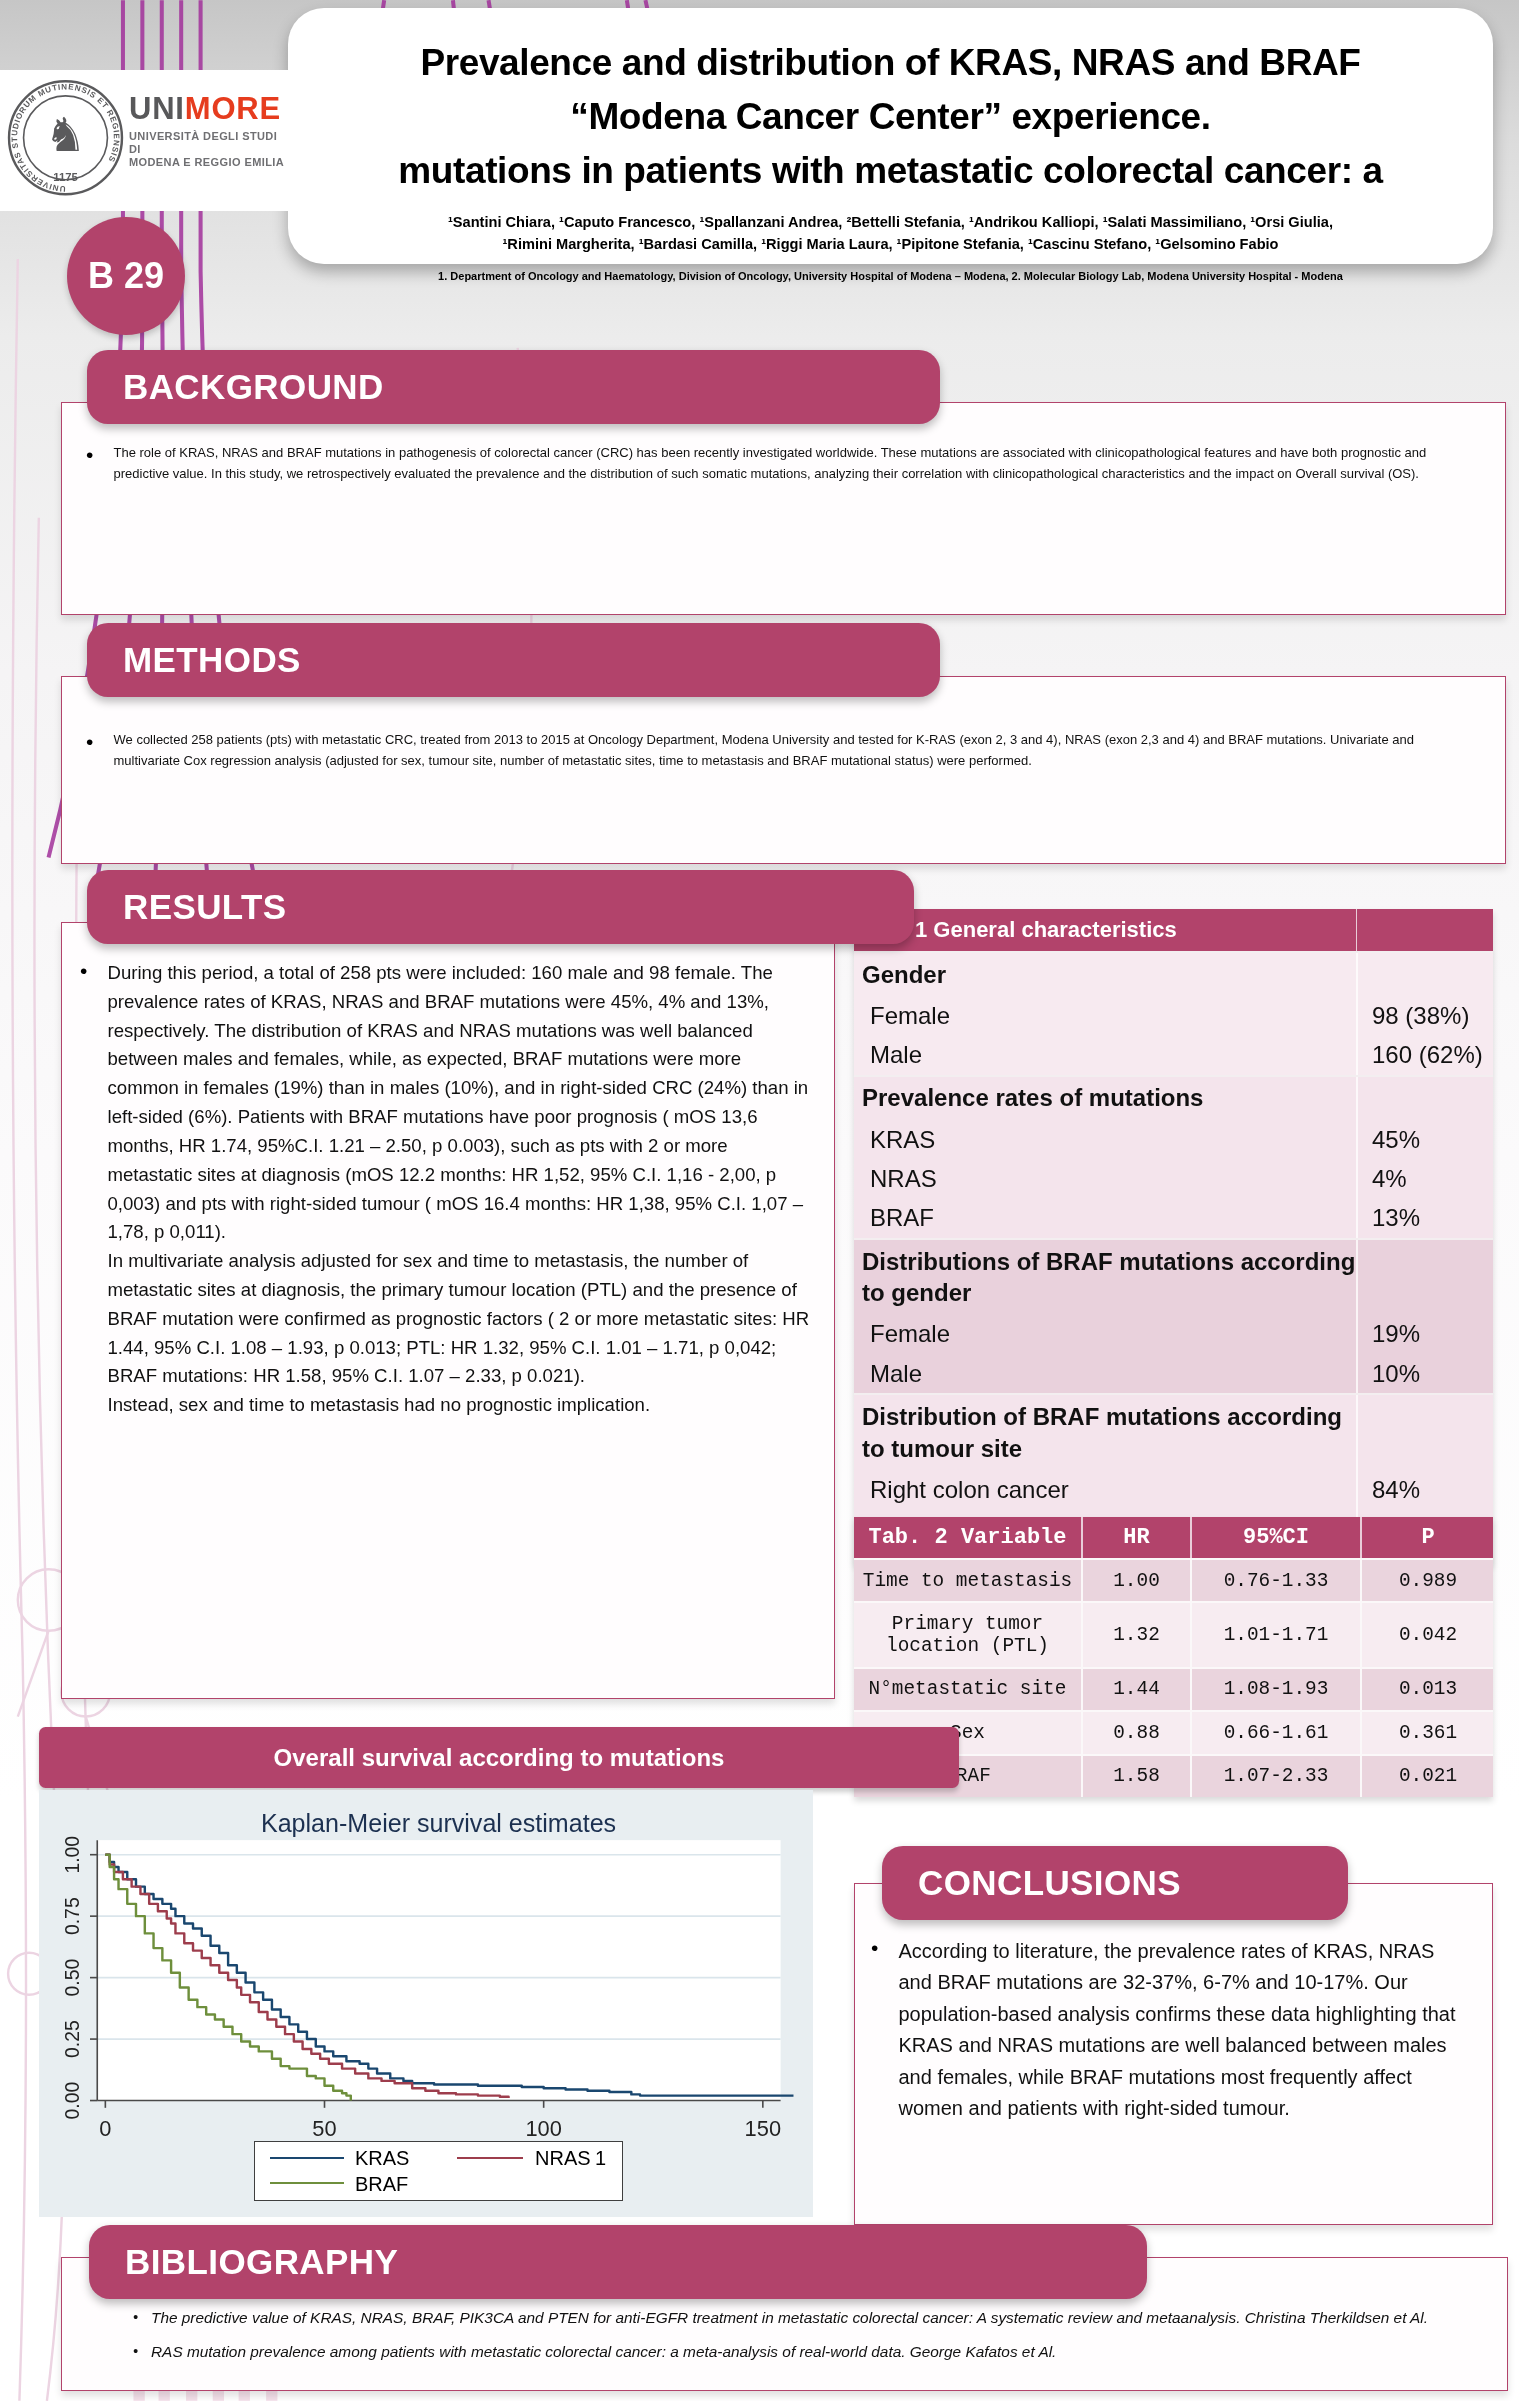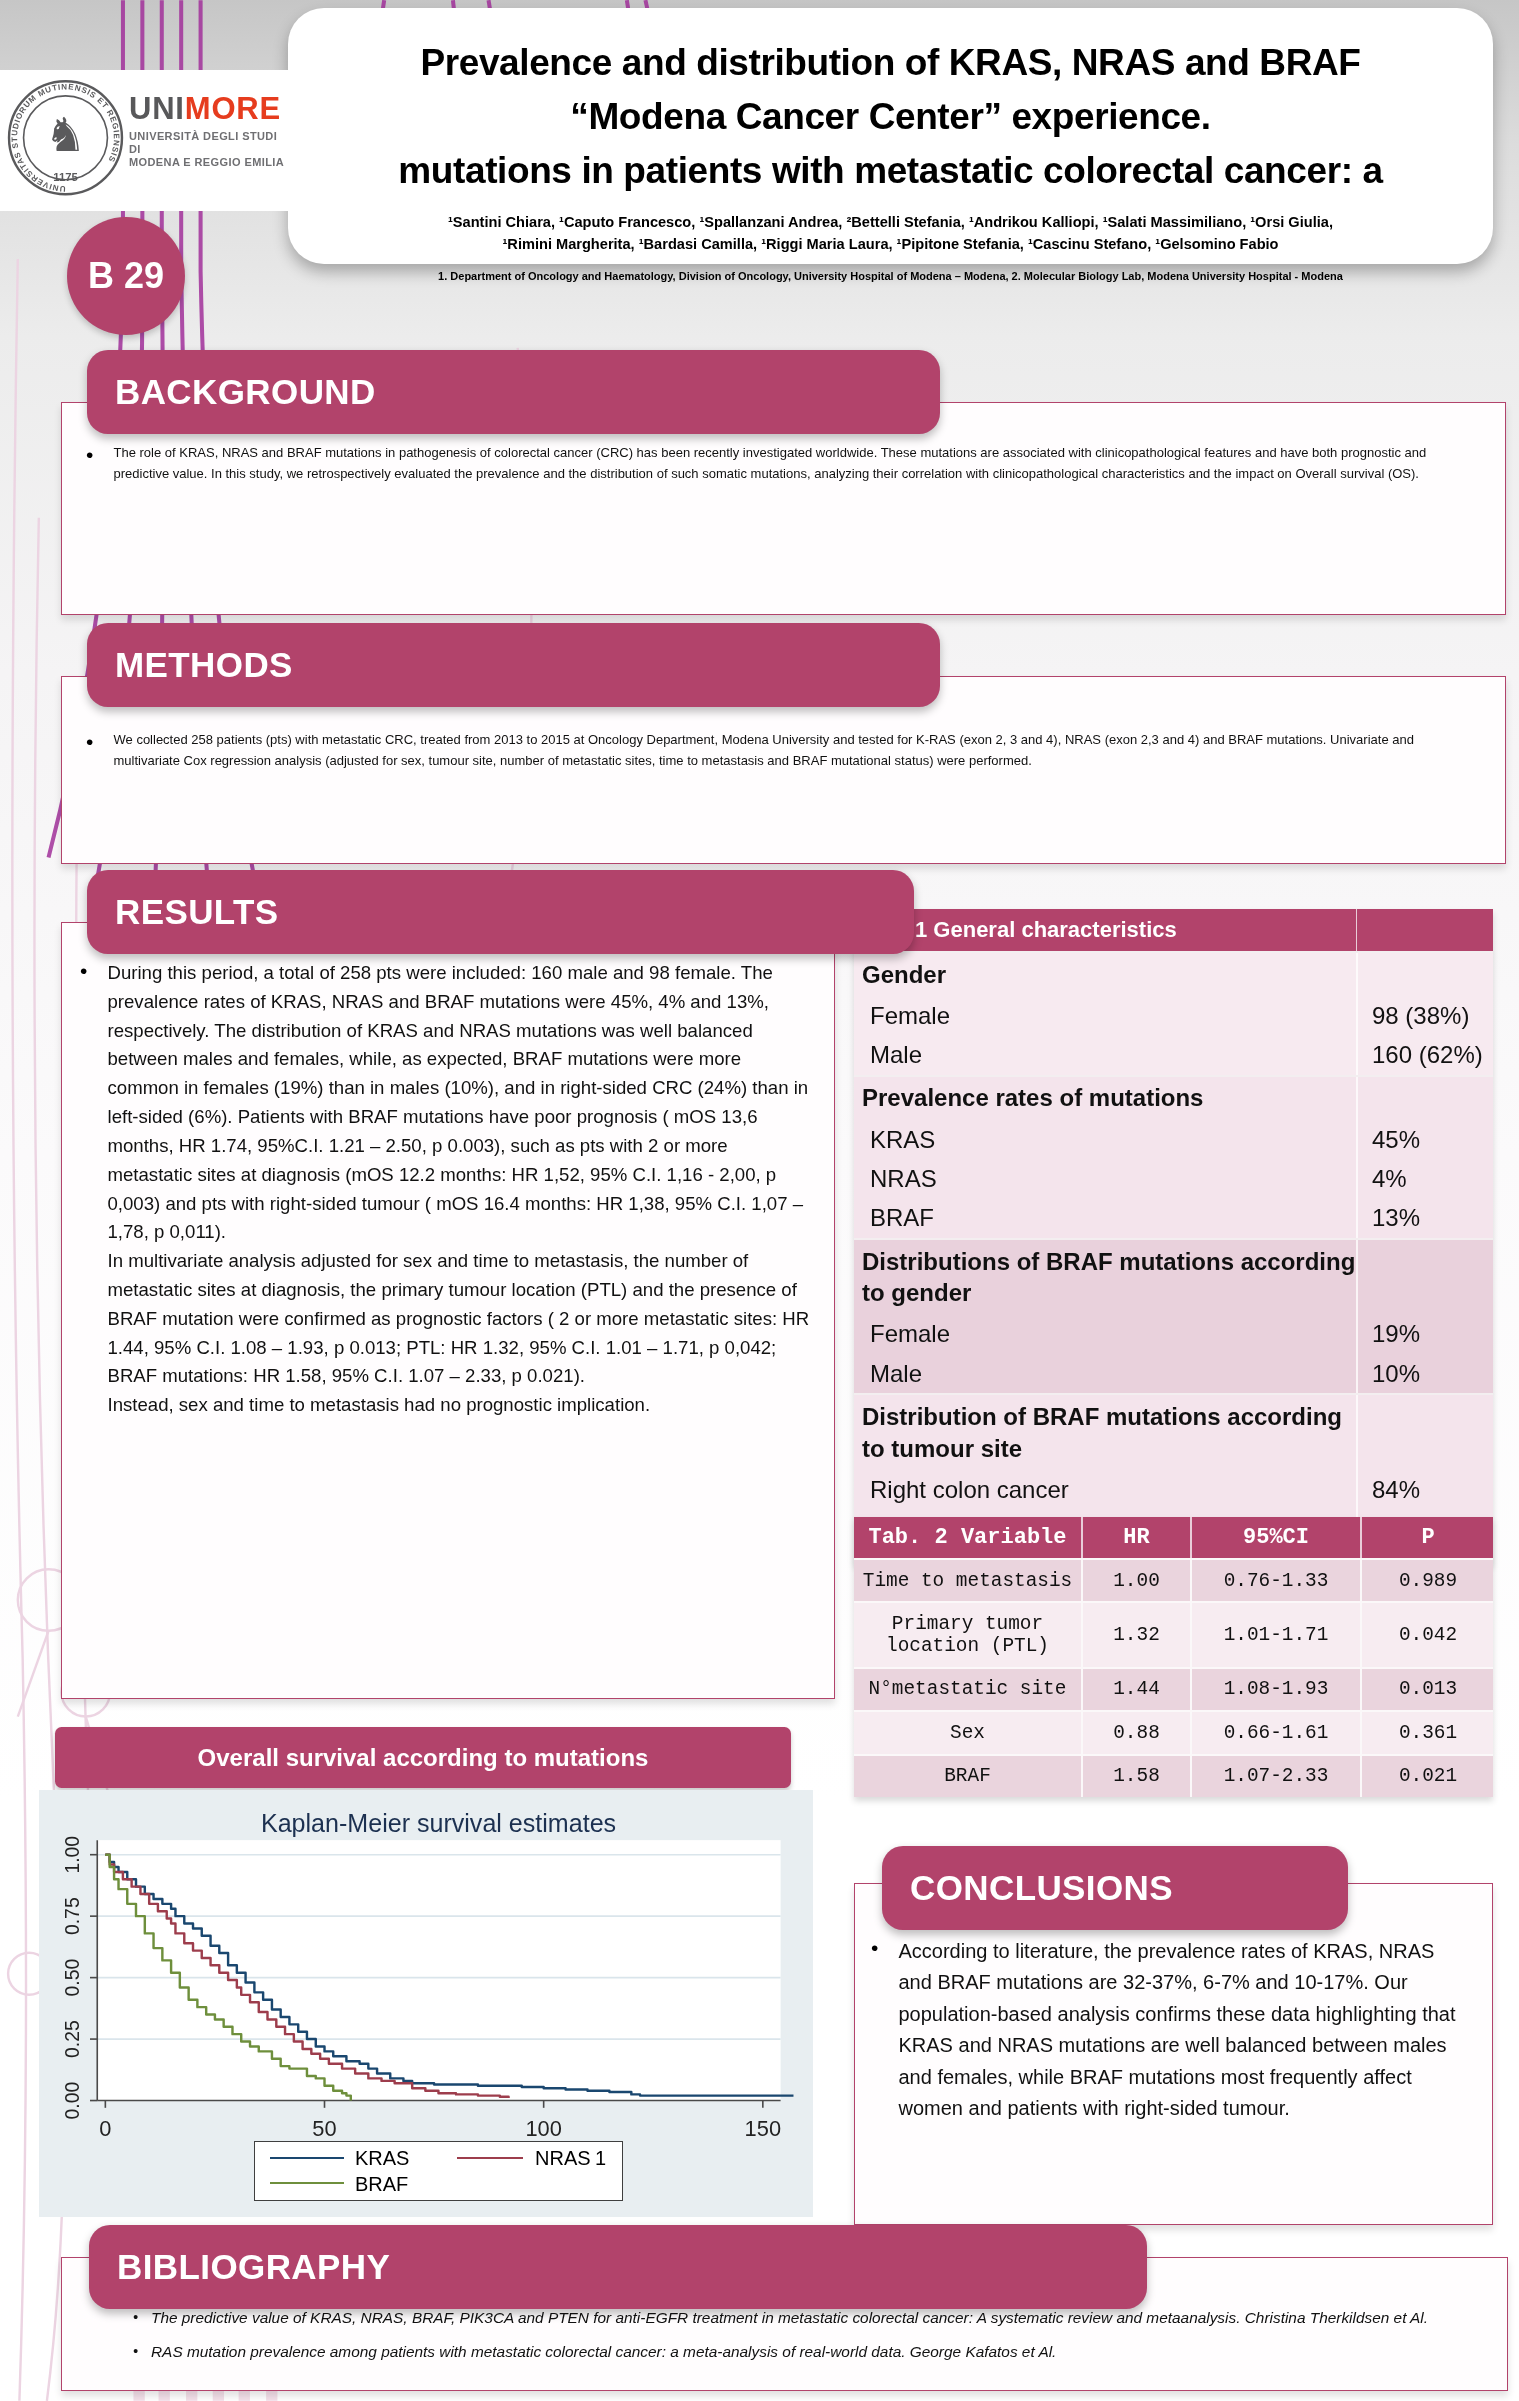--- a/index.html
+++ b/index.html
@@ -14,22 +14,22 @@
   .brand-sub{font-size:11px;color:#6f6f72;font-weight:bold;line-height:1.18;margin-top:3.2px;letter-spacing:0.4px;}
   .b29{left:67px;top:217px;width:118px;height:118px;border-radius:50%;z-index:3;
     display:flex;align-items:center;justify-content:center;color:#fff;font-weight:bold;font-size:36px;
     box-shadow:0 3.2px 6.5px rgba(0,0,0,.2);}
   .title-box{left:288px;top:8px;width:1205px;height:256px;background:#fff;border-radius:36px;z-index:2;
     box-shadow:0 8px 14.6px rgba(0,0,0,.28);text-align:center;}
   .main-title{margin-top:27.5px;font-size:37px;font-weight:bold;line-height:1.46;color:#000;letter-spacing:-0.4px;}
   .authors{margin-top:13px;font-size:14.6px;font-weight:bold;line-height:1.55;color:#000;}
   .affil{margin-top:14.6px;font-size:11px;font-weight:bold;color:#000;}
   
-  .sec-head{height:84px;border-radius:21px;color:#fff;font-weight:bold;font-size:35px;
-    display:flex;align-items:center;padding-left:28px;z-index:4;letter-spacing:0.4px;
+  .sec-head{height:74px;border-radius:21px;color:#fff;font-weight:bold;font-size:35px;
+    display:flex;align-items:center;padding-left:36px;z-index:4;letter-spacing:0.4px;
     box-shadow:0 4.9px 8px rgba(0,0,0,.25);box-sizing:border-box;}
   .sec-box{background:#fffdfe;border:1.6px solid #b2436b;z-index:1;box-sizing:border-box;
     box-shadow:0 4.9px 7.3px rgba(0,0,0,.12);}
   .bullet{display:flex;}
   .dot{flex:0 0 27.5px;font-size:21px;}
   .body-text{font-size:13px;line-height:1.58;color:#111;white-space:pre-line;}
   
   .t1{left:854px;top:909px;width:639px;z-index:2;box-shadow:0 4px 6.5px rgba(0,0,0,.15);}
   .t1-head{display:grid;grid-template-columns:502px 137px;background:#b2436b;color:#fff;font-weight:bold;}
   .t1-head div{padding:8px 0 8px 11.3px;font-size:22px;}
@@ -48,23 +48,23 @@
   .t2-row>div{display:flex;align-items:center;justify-content:center;text-align:center;
     font-size:19.4px;color:#111;padding:9.7px 4.9px;box-sizing:border-box;font-family:Liberation Mono, monospace;}
   .t2-row>div+div{border-left:2.4px solid #fbf8f9;}
   .t2-head{background:#b2436b;}
   .t2-head>div{color:#fff;font-weight:bold;font-size:22px;padding:8px 4.9px;}
   .t2-head>div+div{border-left:2.4px solid #e9cdd9;}
   .t2-body .t2-row{border-top:2.4px solid #fbf8f9;}
   .t2-body .t2-row:nth-child(odd){background:#ead4dd;}
   .t2-body .t2-row:nth-child(even){background:#f7ecf1;}
   
-  .km-bar{left:39px;top:1727px;width:736px;height:61px;border-radius:6.5px;z-index:2;
+  .km-bar{left:39px;top:1727px;width:920px;height:61px;border-radius:6.5px;z-index:2;
     display:flex;align-items:center;justify-content:center;color:#fff;font-weight:bold;font-size:24px;
-    box-shadow:0 3.2px 5.7px rgba(0,0,0,.2);margin-left:16px;}
+    box-shadow:0 3.2px 5.7px rgba(0,0,0,.2);}
   .km-chart{left:39px;top:1790px;width:774px;height:427px;background:#e8eef1;z-index:2;}
   .legend{position:absolute;left:215px;top:351px;width:369px;height:60px;background:#fff;
     border:1.6px solid #3f3f3f;box-sizing:border-box;}
   .leg-line{position:absolute;height:2.4px;}
   .leg-lab{position:absolute;font-size:20px;color:#000;}
   
   .bib-item{display:flex;font-style:italic;font-size:15.4px;line-height:1.45;color:#111;margin-bottom:11.3px;font-weight:500;}
   .bib-item .dot{flex:0 0 18px;font-size:14.6px;}
   
   .decor{left:0;top:0;z-index:0;pointer-events:none;}

